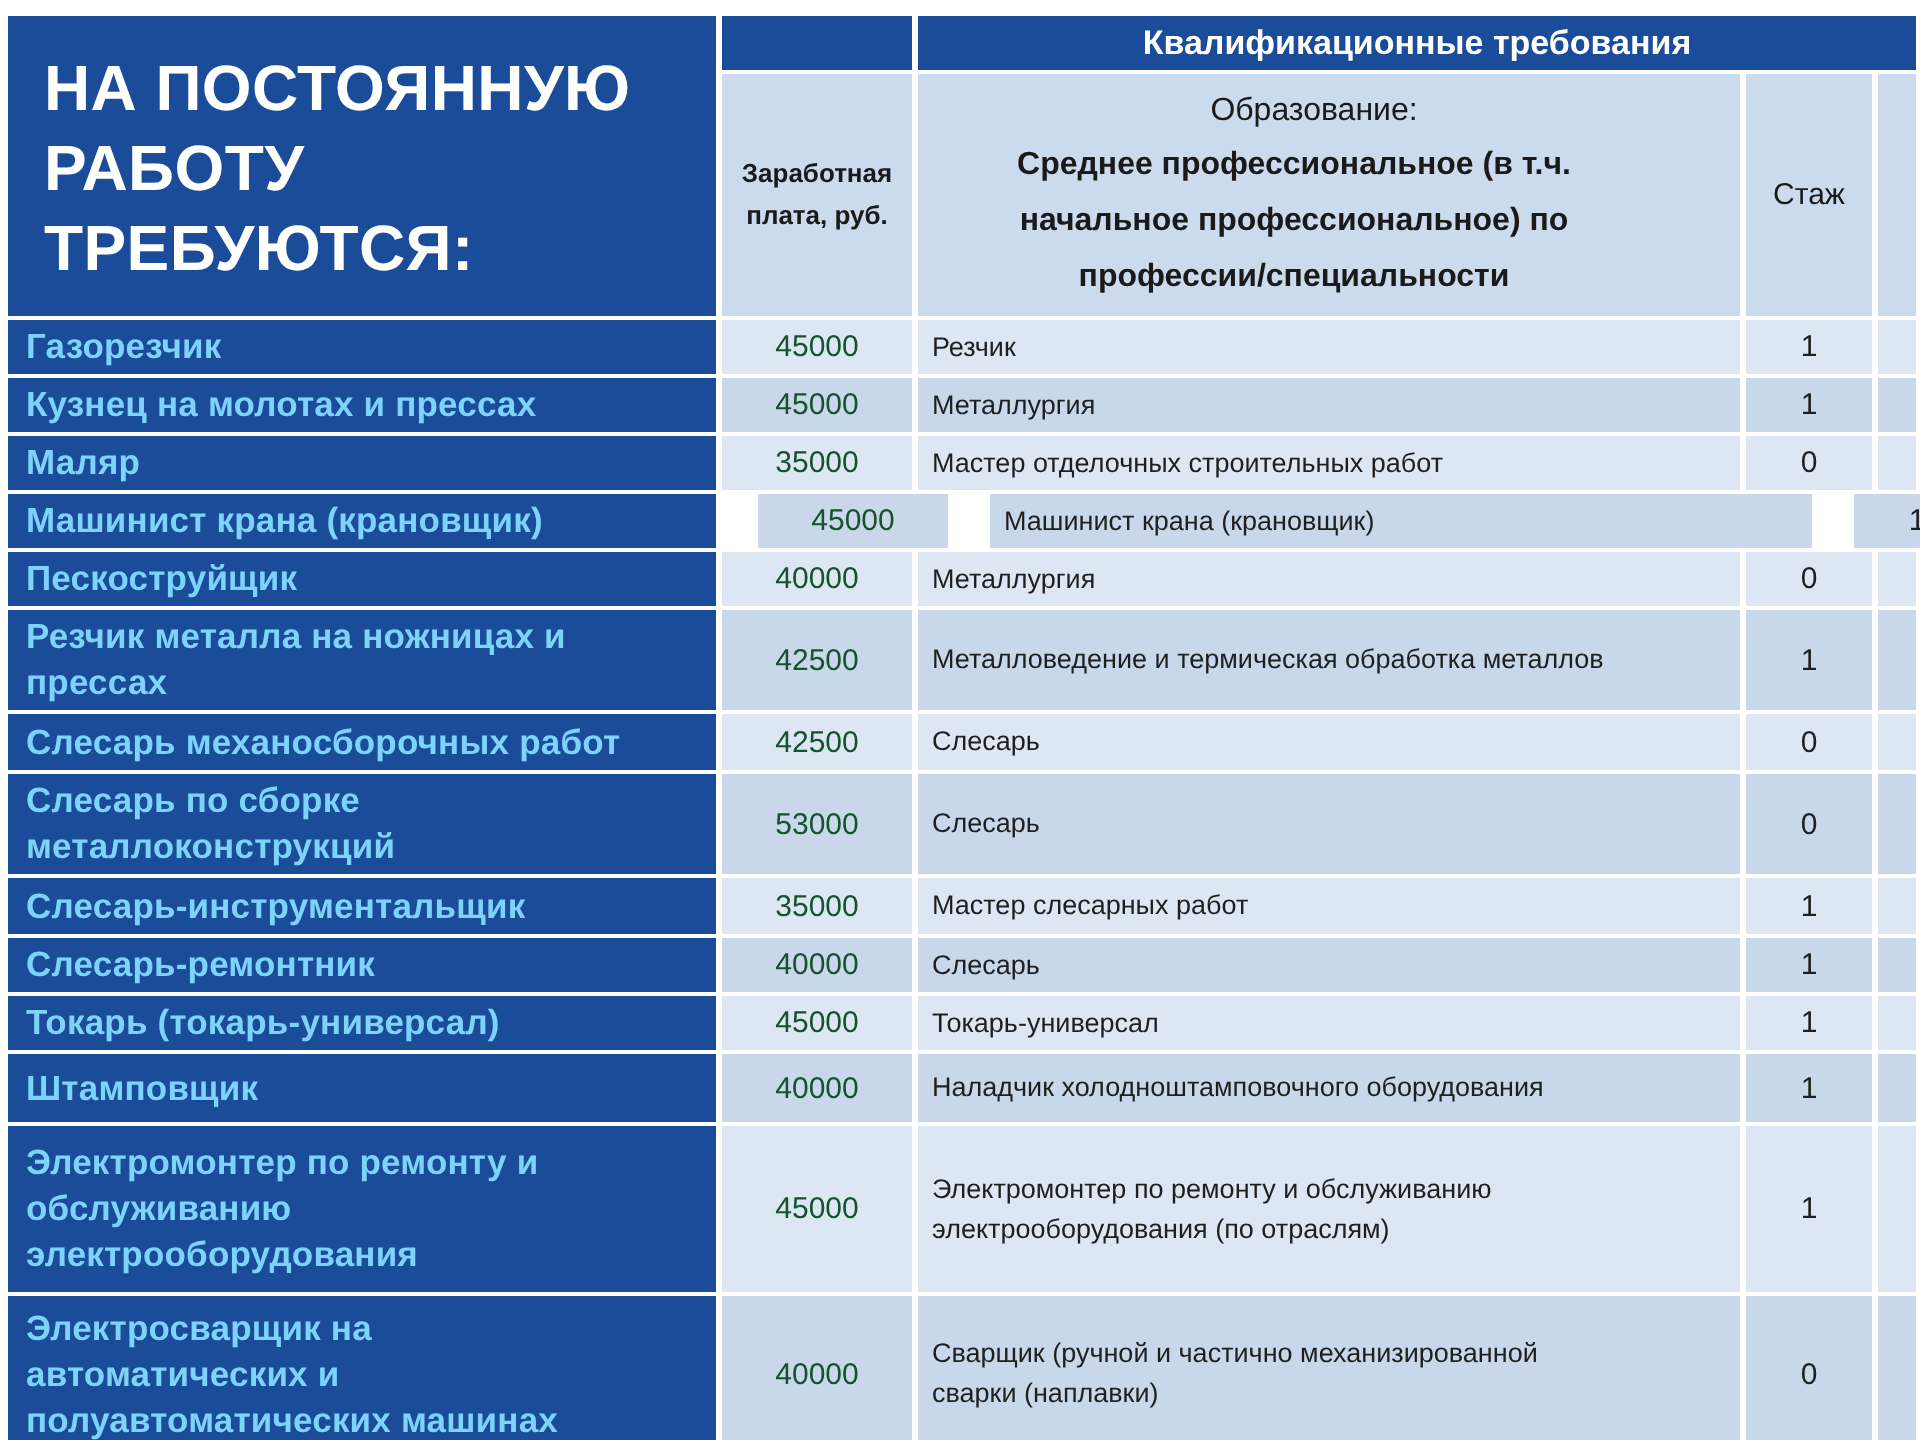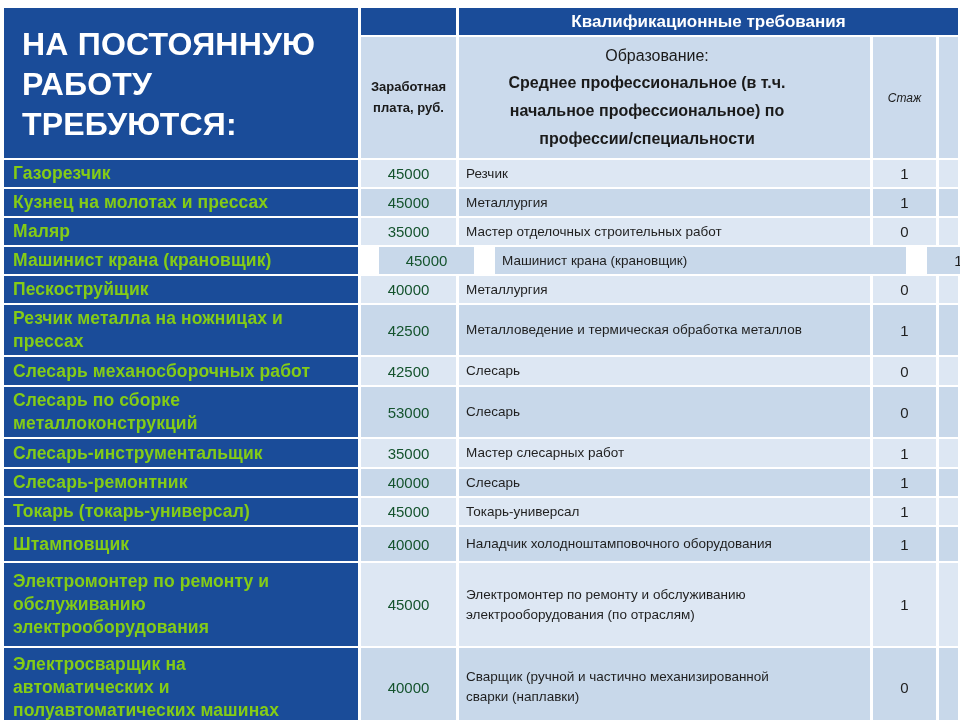--- a/index.html
+++ b/index.html
@@ -47,34 +47,33 @@
     font-size:16px;
   }
   .edu-h .edu-label{text-align:center;margin-bottom:4px;}
   .edu-h .edu-detail{
     font-weight:bold;text-align:center;line-height:28px;
     white-space:pre-line;max-width:360px;
   }
   .staz-h{
     grid-column:4;grid-row:2;
     display:flex;align-items:center;justify-content:center;
-    font-size:12px;
-    font-style:italic;
+    font-size:15px;
   }
   .hdr-empty-light{grid-column:5;grid-row:2;}
 
   
   .tbody{display:flex;flex-direction:column;gap:2px;margin-top:2px;}
   .row{
     display:grid;
     grid-template-columns:354px 95px 411px 63px 1fr;
     column-gap:3px;
   }
   .job{
-    background:#1A4C99;color:#84cc16;
+    background:#1A4C99;color:#7dd3fc;
     font-weight:bold;font-size:17.5px;line-height:23px;
     display:flex;align-items:center;
     padding:2px 6px 2px 9px;box-sizing:border-box;
     white-space:pre-line;letter-spacing:.1px;
   }
   .sal{
     display:flex;align-items:center;justify-content:center;
     font-size:15px;color:#14532d;
   }
   .edu{

